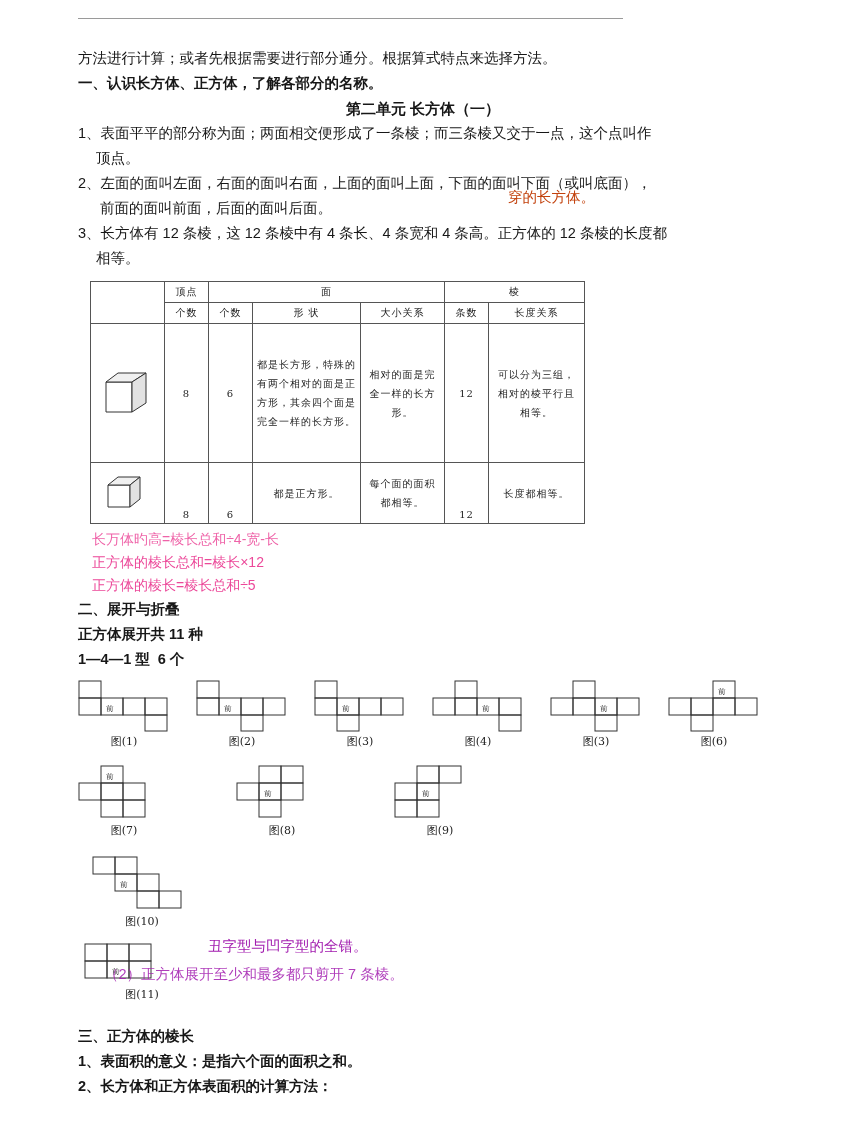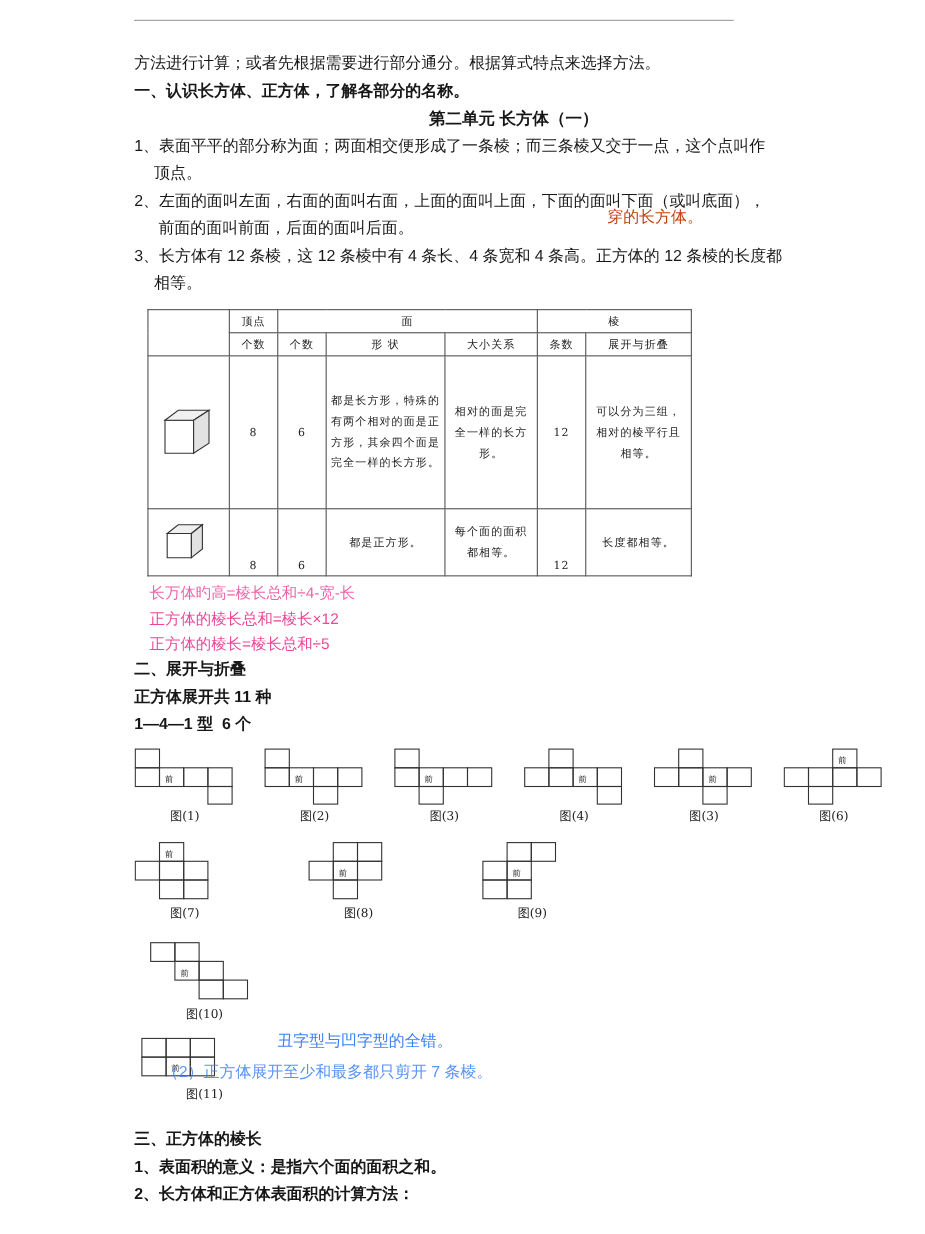--- a/index.html
+++ b/index.html
@@ -13,21 +13,20 @@
     font-family: "Liberation Sans", sans-serif;
     color: #1a1a1a;
     position: relative;
     overflow: hidden;
   }
   .page {
     position: relative;
     width: 793px;
     height: 1122px;
     box-sizing: border-box;
-    margin-left: 44px;
   }
   .top-rule {
     position: absolute;
     top: 18px;
     left: 78px;
     width: 545px;
     height: 0;
     border-top: 1px solid #9a9a9a;
   }
   .content {
@@ -148,21 +147,21 @@
   }
   .net-label {
     font-size: 7.5px;
     font-family: "DejaVu Serif", serif;
     fill: #222;
   }
 
   .overlay-note {
     position: absolute;
     font-size: 14.5px;
-    color: #3b82f6;
+    color: #a21caf;
     white-space: nowrap;
   }
   .bottom-lines { margin-top: 4px; }
 </style>
 </head>
 <body>
 
 <div class="page">
 
   <div class="top-rule"></div>
@@ -201,21 +200,21 @@
           <td>顶点</td>
           <td colspan="3">面</td>
           <td colspan="2">棱</td>
         </tr>
         <tr>
           <td>个数</td>
           <td>个数</td>
           <td>形    状</td>
           <td>大小关系</td>
           <td>条数</td>
-          <td>展开与折叠</td>
+          <td>长度关系</td>
         </tr>
 
         <tr>
           <td class="cell-tall">
             <div class="cube-box">
               <svg width="52" height="46" viewBox="0 0 52 46">
                 <polygon points="4,12 30,12 30,42 4,42" fill="#ffffff" stroke="#333" stroke-width="1"></polygon>
                 <polygon points="4,12 16,3 44,3 30,12" fill="#f0f0f0" stroke="#333" stroke-width="1"></polygon>
                 <polygon points="30,12 44,3 44,33 30,42" fill="#e2e2e2" stroke="#333" stroke-width="1"></polygon>
               </svg>

